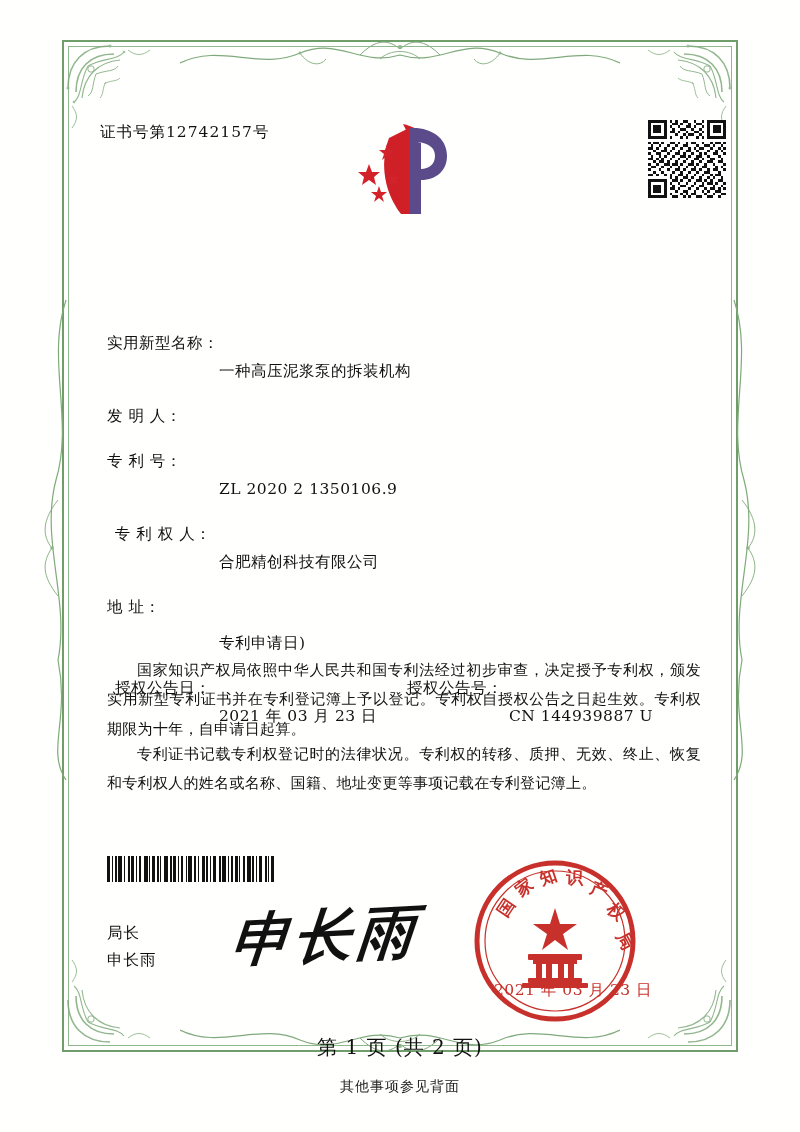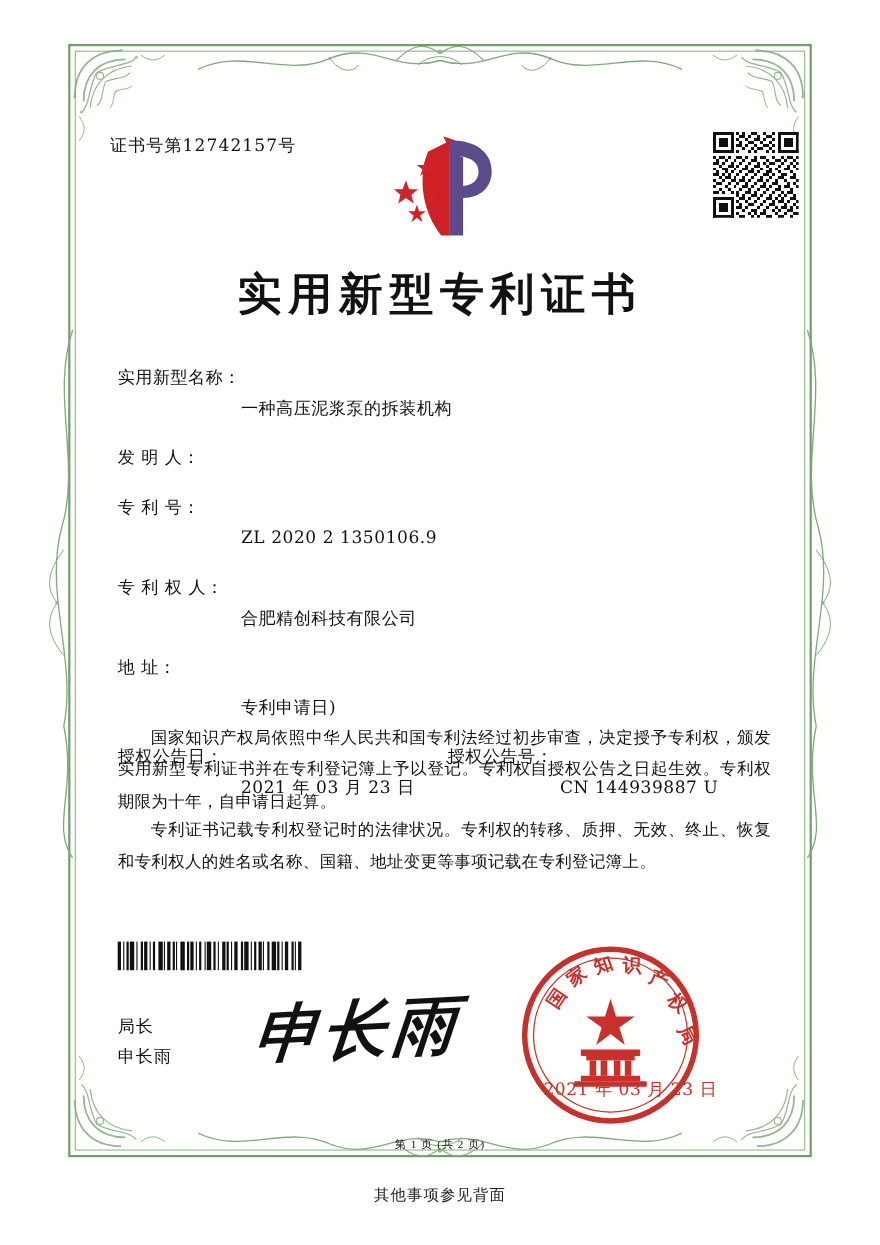--- a/index.html
+++ b/index.html
@@ -128,20 +128,21 @@
     align-items: flex-start;
     font-size: 15.5px;
     line-height: 1.45;
     margin-bottom: 22.5px;
     color: #111;
   }
   .row .label {
     flex: 0 0 auto;
     white-space: nowrap;
     letter-spacing: 0.5px;
+    text-align: center;
   }
   .row .label.wide { width: 112px; }
   .row .value {
     flex: 1 1 auto;
     letter-spacing: 0.5px;
     margin-top: 28px;
   }
   .row .value .second-line {
     display: block;
     margin-top: 8px;
@@ -237,24 +238,23 @@
     letter-spacing: 0.5px;
     white-space: nowrap;
   }
 
   
   .page-no {
     position: absolute;
     left: 0; right: 0;
     top: 1034px;
     text-align: center;
-    font-size: 10px;
+    font-size: 20px;
     color: #111;
     letter-spacing: 1px;
-    font-family: Liberation Serif, serif;
   }
   .back-note {
     position: absolute;
     left: 0; right: 0;
     top: 1078px;
     text-align: center;
     font-size: 14px;
     color: #222;
     letter-spacing: 1px;
   }
@@ -639,21 +639,20 @@
         <rect x="9" y="28" width="2" height="1"></rect>
           <rect x="13" y="28" width="1" height="1"></rect>
           <rect x="15" y="28" width="1" height="1"></rect>
           <rect x="18" y="28" width="2" height="1"></rect>
           <rect x="22" y="28" width="2" height="1"></rect>
           <rect x="26" y="28" width="1" height="1"></rect>
       </g>
     </svg>
   </div>
 
-  <div class="title">实用新型专利证书</div>
 
   <div class="fields">
 
     <div class="row">
       <span class="label">实用新型名称：</span>
       <span class="value">一种高压泥浆泵的拆装机构</span>
     </div>
 
     <div class="row">
       <span class="label label-spread-4">发 明 人：</span>

